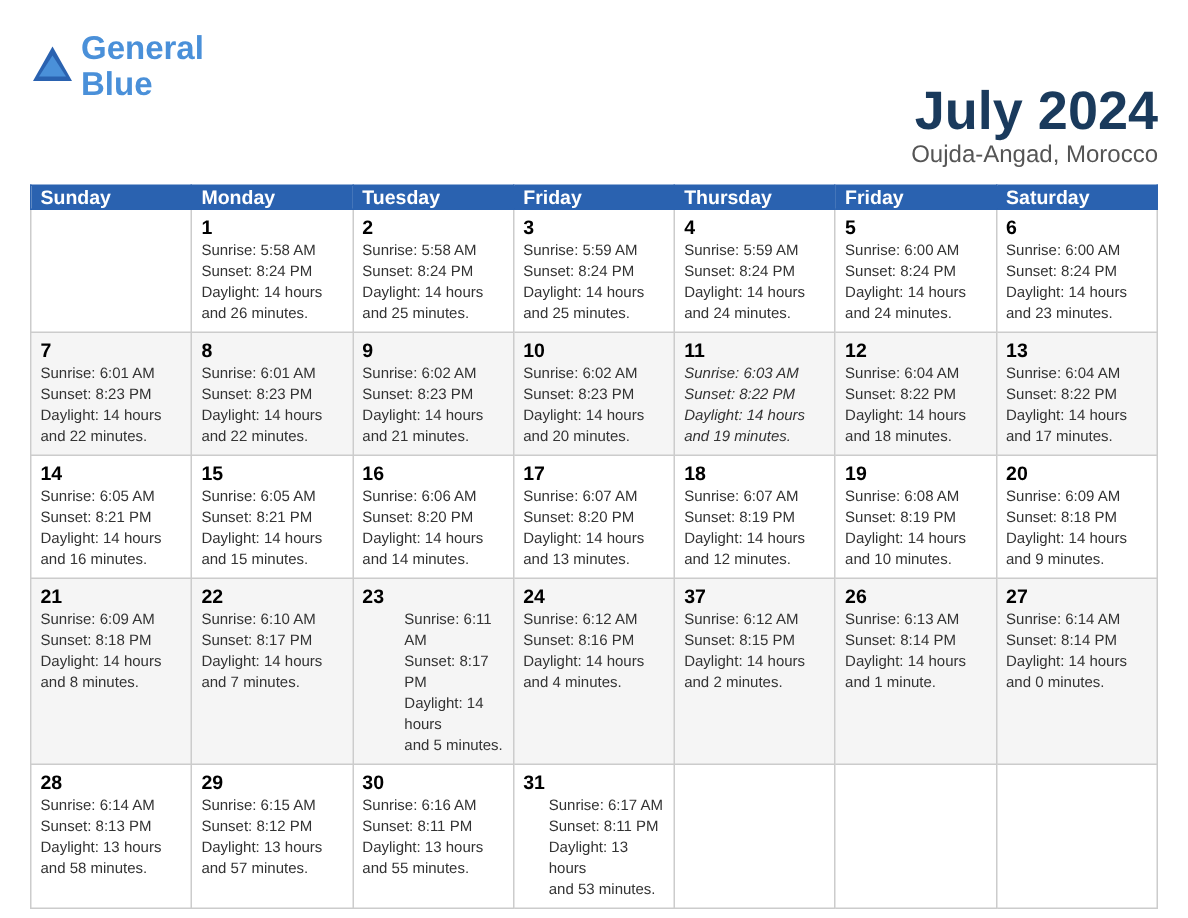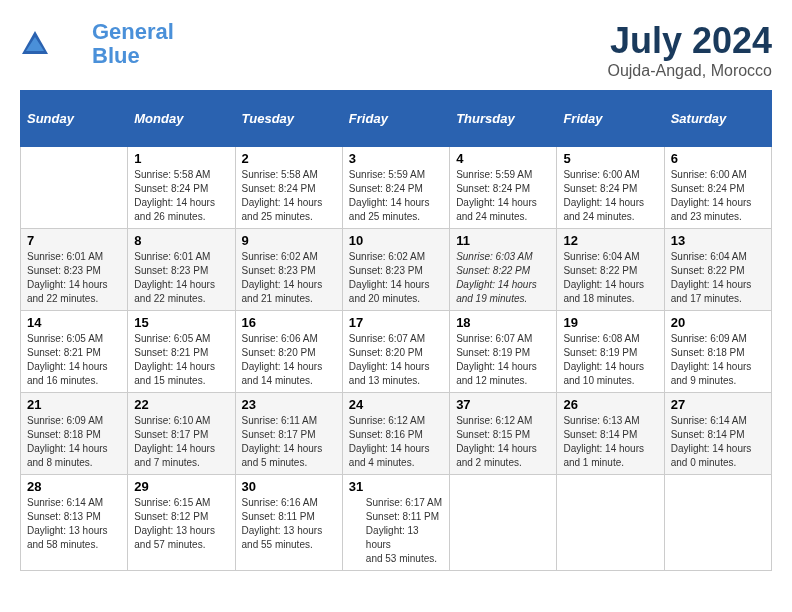--- a/index.html
+++ b/index.html
@@ -18,56 +18,55 @@
     }
     .logo {
       display: flex;
       align-items: center;
     }
     .logo-text {
       font-size: 22px;
       font-weight: bold;
       color: #1a3a5c;
       line-height: 1.1;
-      margin-left: 38px;
     }
     .logo-text span {
       color: #4a90d9;
     }
     .logo-icon {
       width: 30px;
       height: 30px;
       margin-right: 4px;
     }
     .title-area {
       text-align: right;
+      margin-top: 33px;
     }
     .month-title {
       font-size: 36px;
       font-weight: bold;
       color: #1a3a5c;
     }
     .location-title {
       font-size: 16px;
       color: #555;
     }
     table {
       width: 100%;
       border-collapse: collapse;
       font-size: 11px;
     }
     thead tr th {
       background-color: #2a62b0;
       color: #fff;
-      padding: 20px 6px;
+      padding: 0 6px;
       text-align: left;
       font-size: 13px;
       font-weight: bold;
       border: 1px solid #2a62b0;
-      font-style: italic;
     }
     tbody tr td {
       border: 1px solid #ccc;
       padding: 4px 6px;
       vertical-align: top;
       width: calc(100% / 7);
       height: 80px;
     }
     tbody tr td .day-number {
       font-weight: bold;
@@ -280,21 +279,21 @@
         </td>
         <td>
           <span class="day-number">22</span>
           <div class="day-info" style="white-space: pre-line;">Sunrise: 6:10 AM
 Sunset: 8:17 PM
 Daylight: 14 hours
 and 7 minutes.</div>
         </td>
         <td>
           <span class="day-number">23</span>
-          <div class="day-info" style="white-space: pre-line;">Sunrise: 6:11 AM
+          <div class="day-info" style="white-space: pre-line; margin-left: 28px;">Sunrise: 6:11 AM
 Sunset: 8:17 PM
 Daylight: 14 hours
 and 5 minutes.</div>
         </td>
         <td>
           <span class="day-number">24</span>
           <div class="day-info" style="white-space: pre-line;">Sunrise: 6:12 AM
 Sunset: 8:16 PM
 Daylight: 14 hours
 and 4 minutes.</div>

